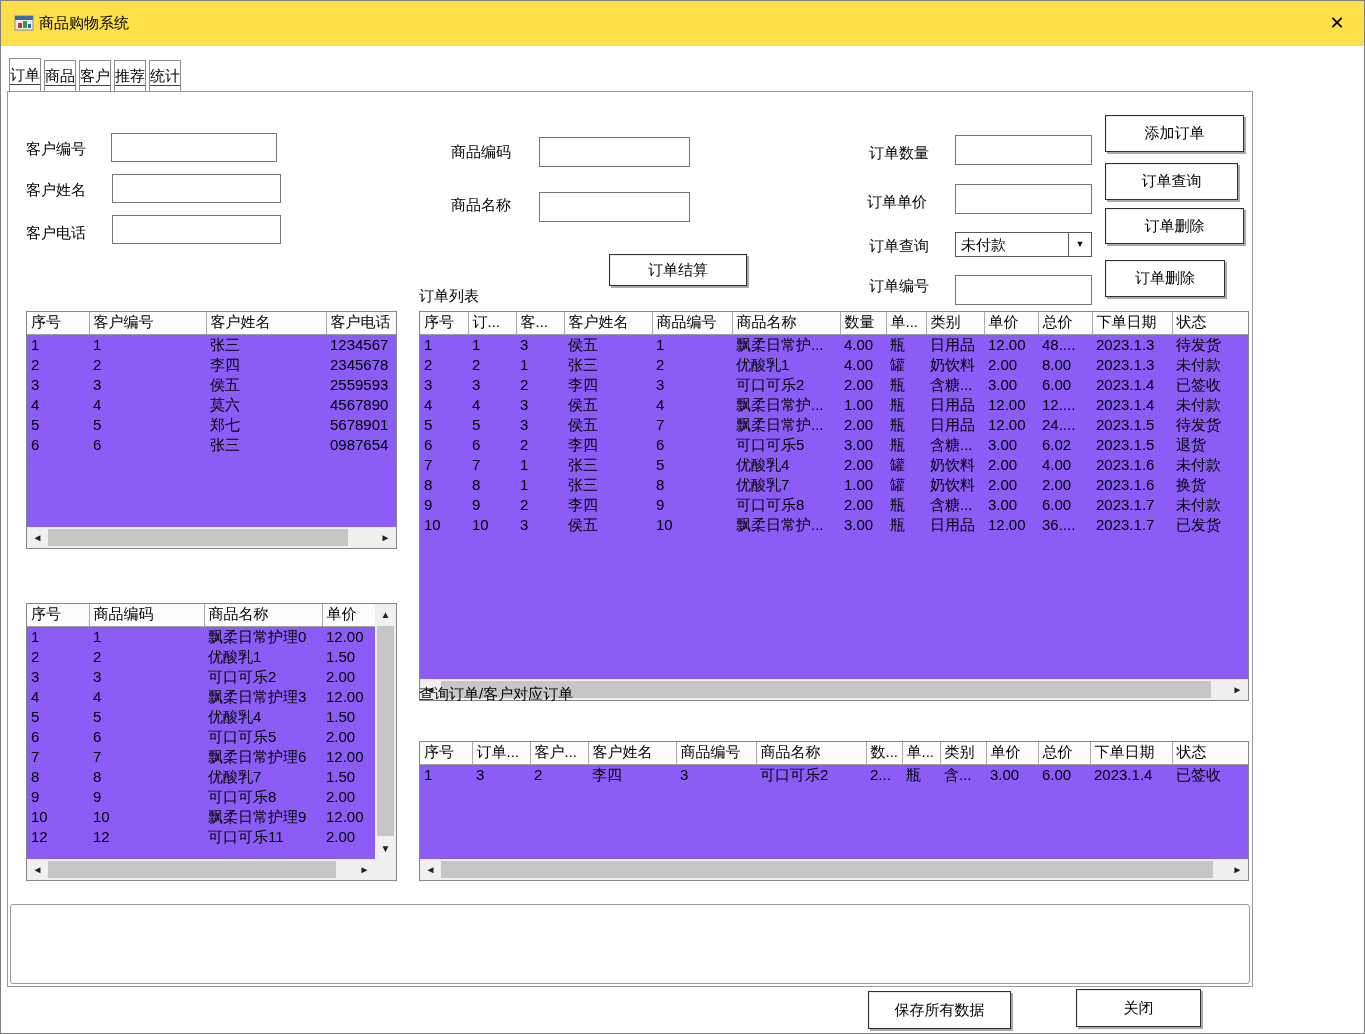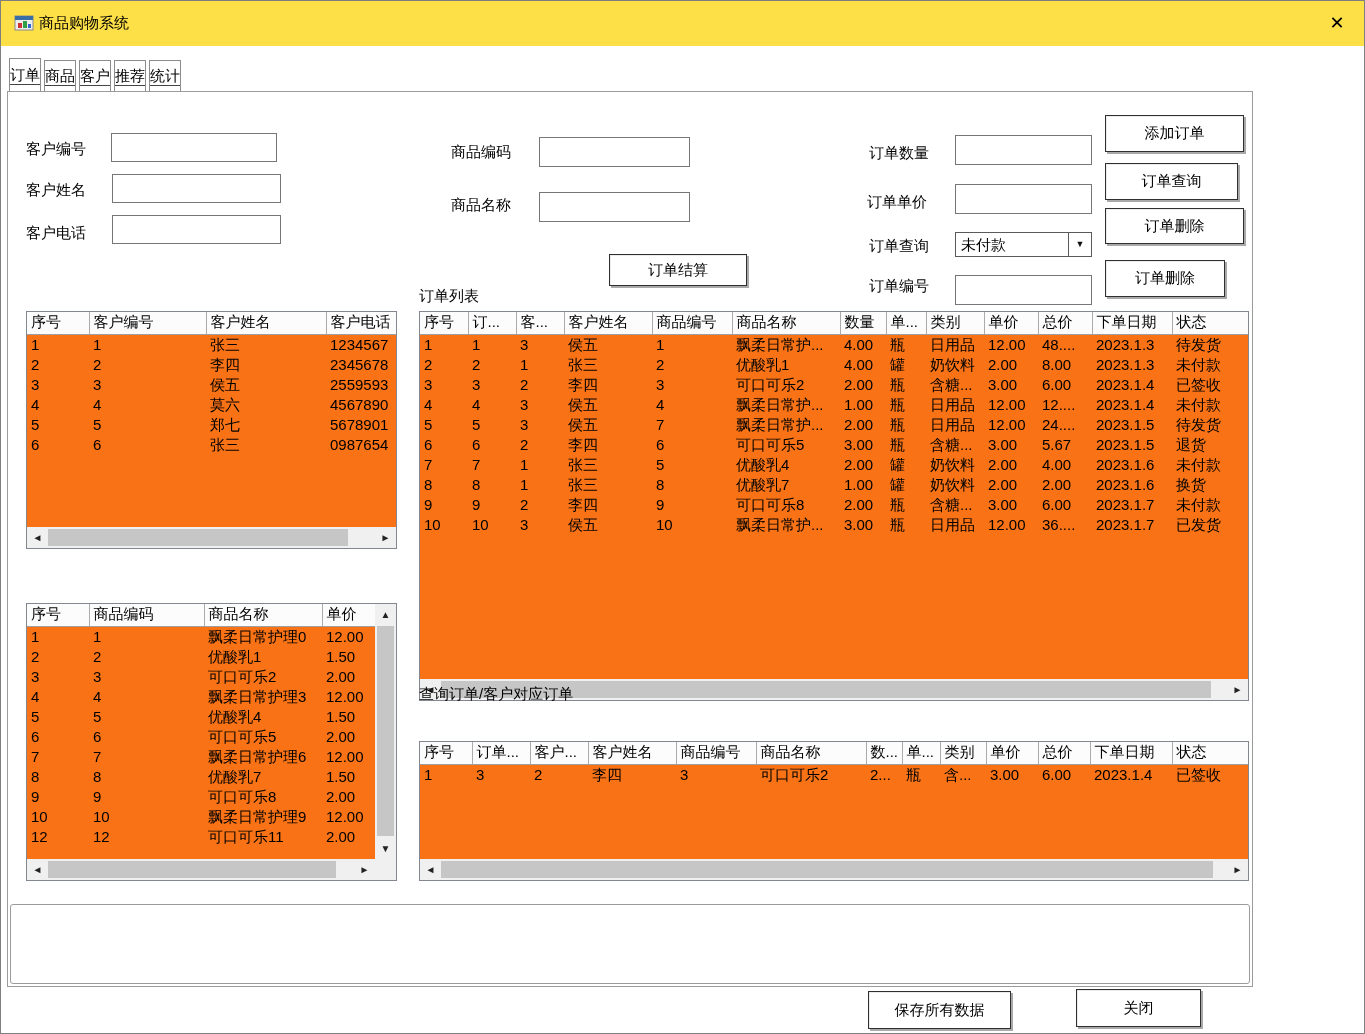--- a/index.html
+++ b/index.html
@@ -34,21 +34,21 @@
   .combo { position:absolute; border:1px solid #5a5a5a; background:#fff; display:flex; cursor:pointer; }
   .combo-value { flex:1; font-size:15px; line-height:23px; padding-left:5px; overflow:hidden; }
   .combo-btn { width:23px; border-left:1px solid #5a5a5a; text-align:center; font-size:9px;
     line-height:23px; color:#111; background:#fff; }
 
   .btn3d { position:absolute; background:#fff; border:1px solid #2f2f2f; font-size:15px;
     font-family:inherit; cursor:pointer; box-shadow:2px 2px 0 #a9a9a9, inset 1px 1px 0 #ececec;
     text-align:center; }
 
   
-  .lvwrap { position:absolute; border:1px solid #828790; background:#f97316;padding-left:9px; }
+  .lvwrap { position:absolute; border:1px solid #828790; background:#8b5cf6;padding-left:9px; }
   .lvclip { position:absolute; left:0; top:0; right:0; bottom:21px; overflow:hidden; }
   .lvclip.vsb { right:21px; }
   table.lv { border-collapse:collapse; table-layout:fixed; }
   .lv th { height:22px; font-size:15px; font-weight:normal; text-align:left; padding:0 4px;
     background:#fcfcfc; border-right:1px solid #ababab; border-bottom:1px solid #9f9f9f;
     white-space:nowrap; overflow:hidden; cursor:pointer; }
   .lv td { height:20px; line-height:20px; font-size:15px; padding:0 4px; white-space:nowrap;
     overflow:hidden; }
 
   
@@ -407,21 +407,21 @@
               <td>6</td>
               <td>6</td>
               <td>2</td>
               <td>李四</td>
               <td>6</td>
               <td>可口可乐5</td>
               <td>3.00</td>
               <td>瓶</td>
               <td>含糖...</td>
               <td>3.00</td>
-              <td>5.67</td>
+              <td>6.02</td>
               <td>2023.1.5</td>
               <td>退货</td>
             </tr>
             <tr>
               <td>7</td>
               <td>7</td>
               <td>1</td>
               <td>张三</td>
               <td>5</td>
               <td>优酸乳4</td>

